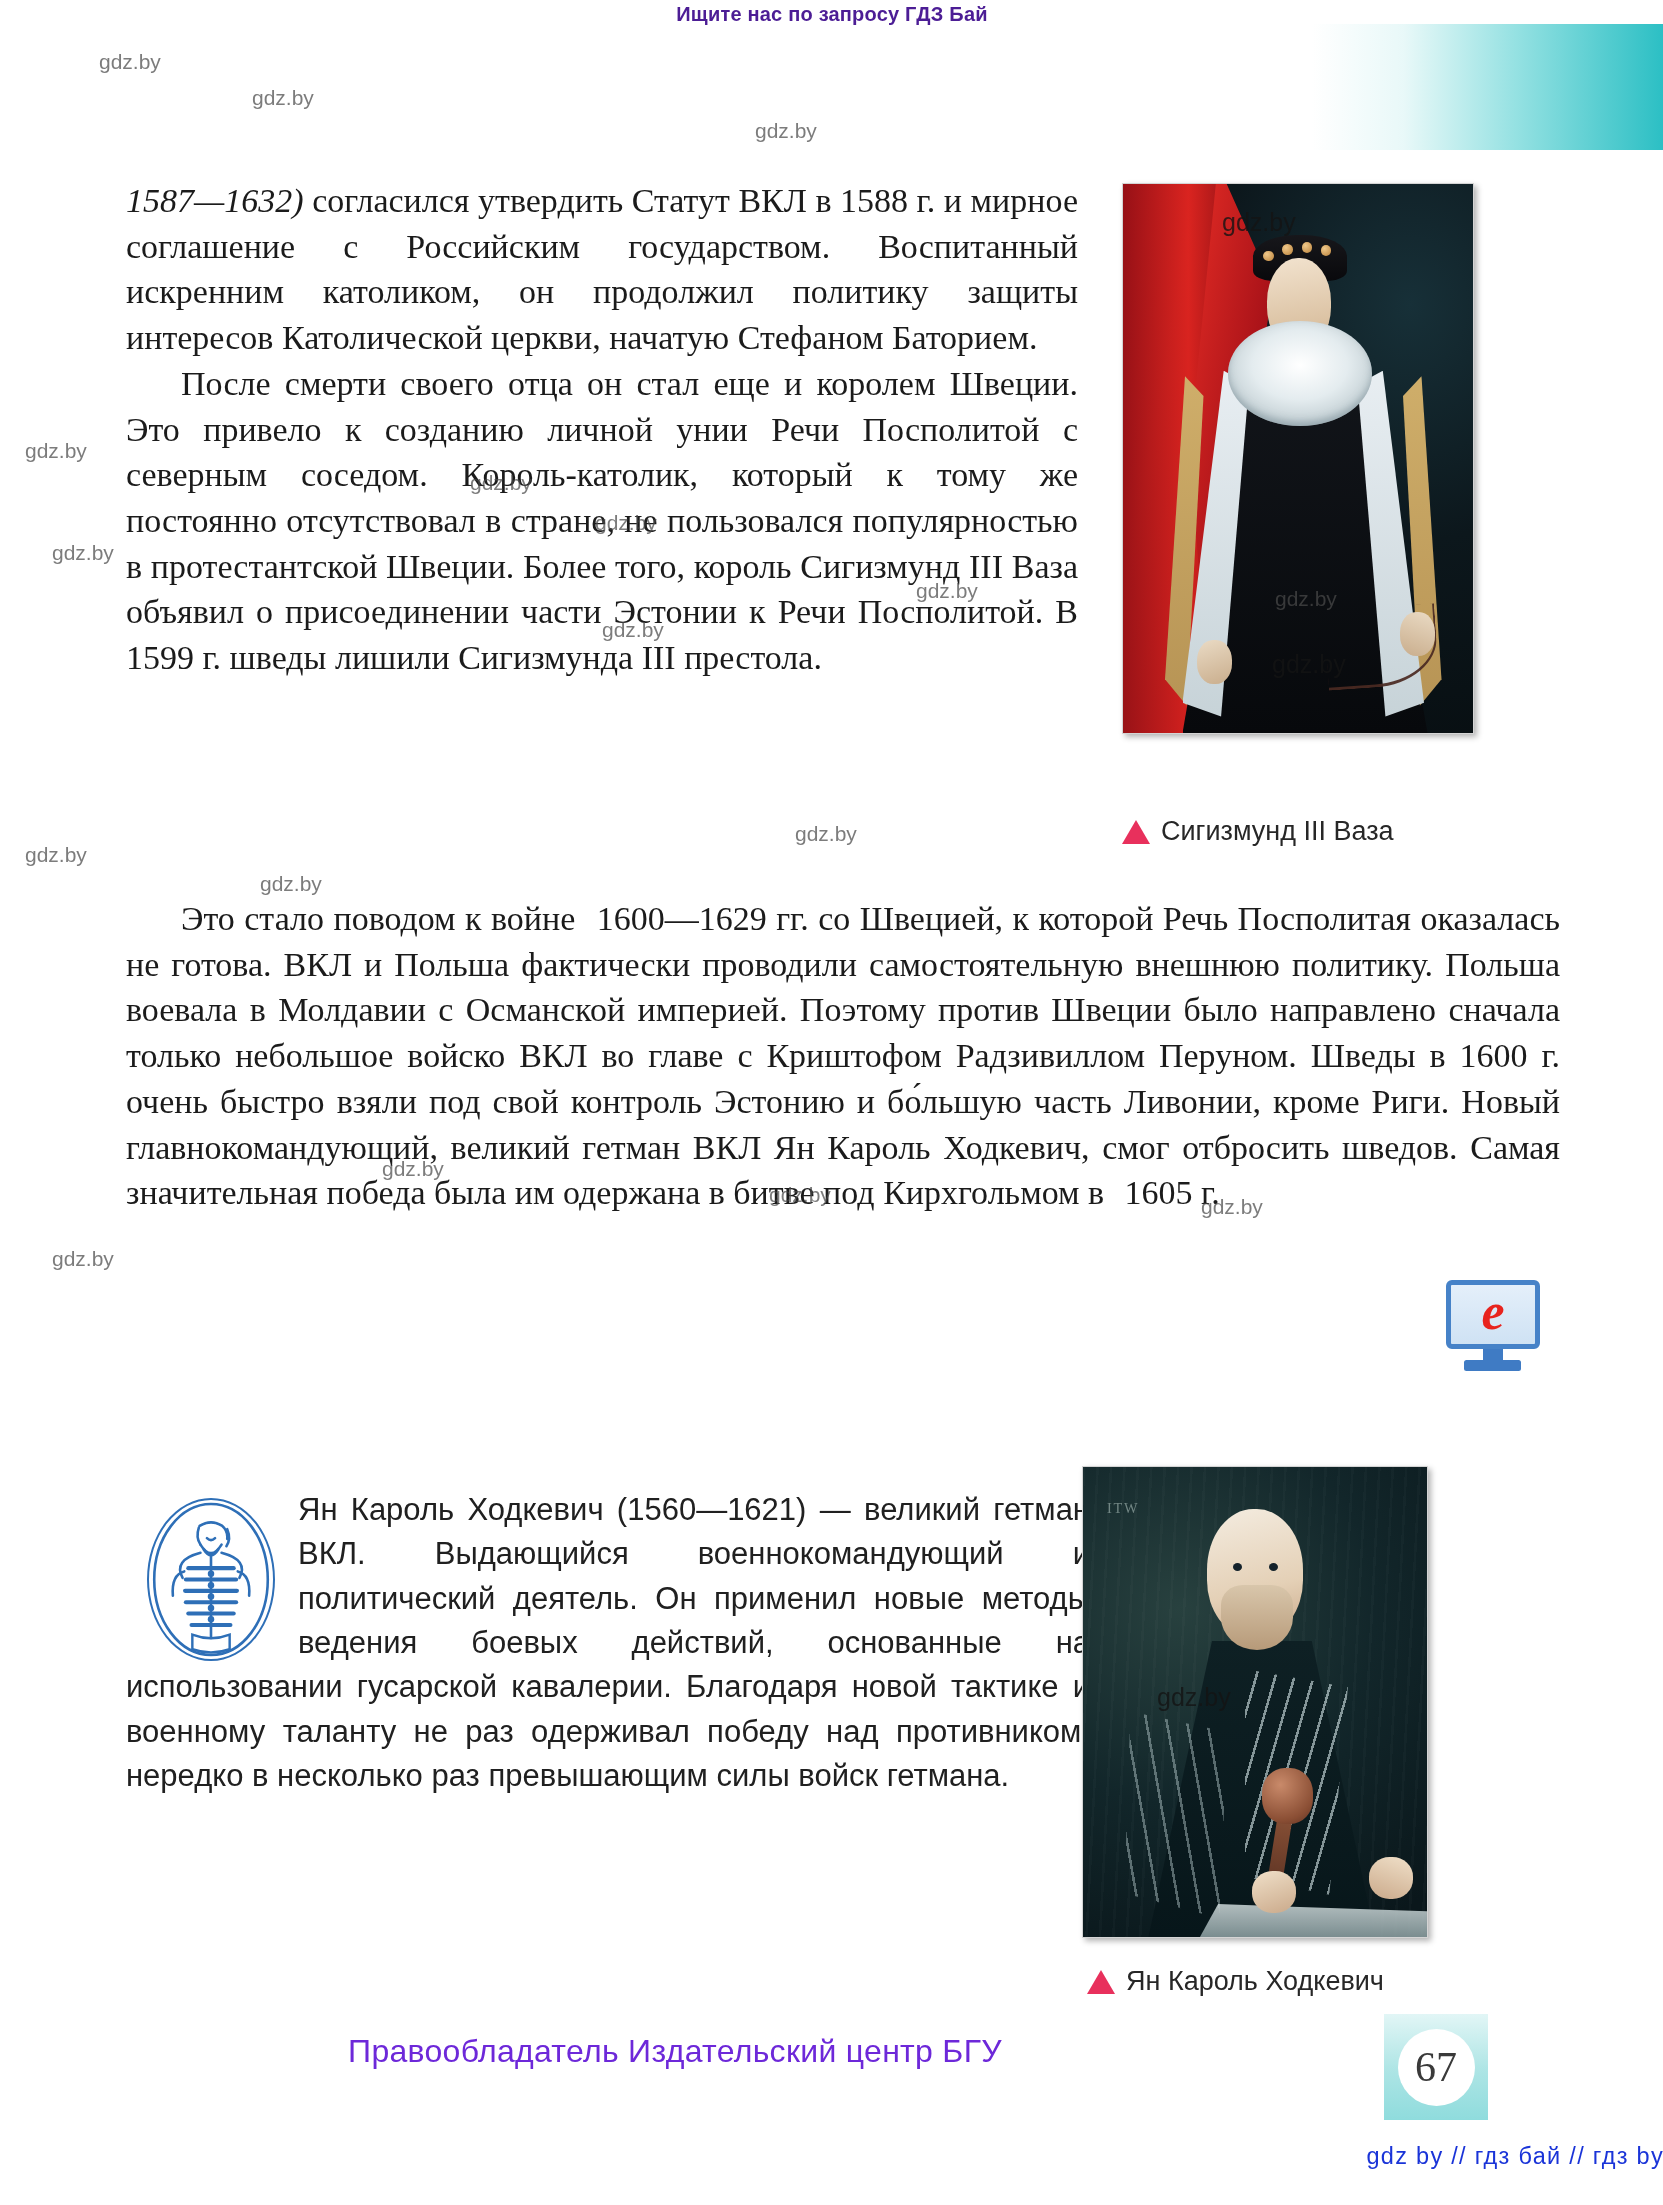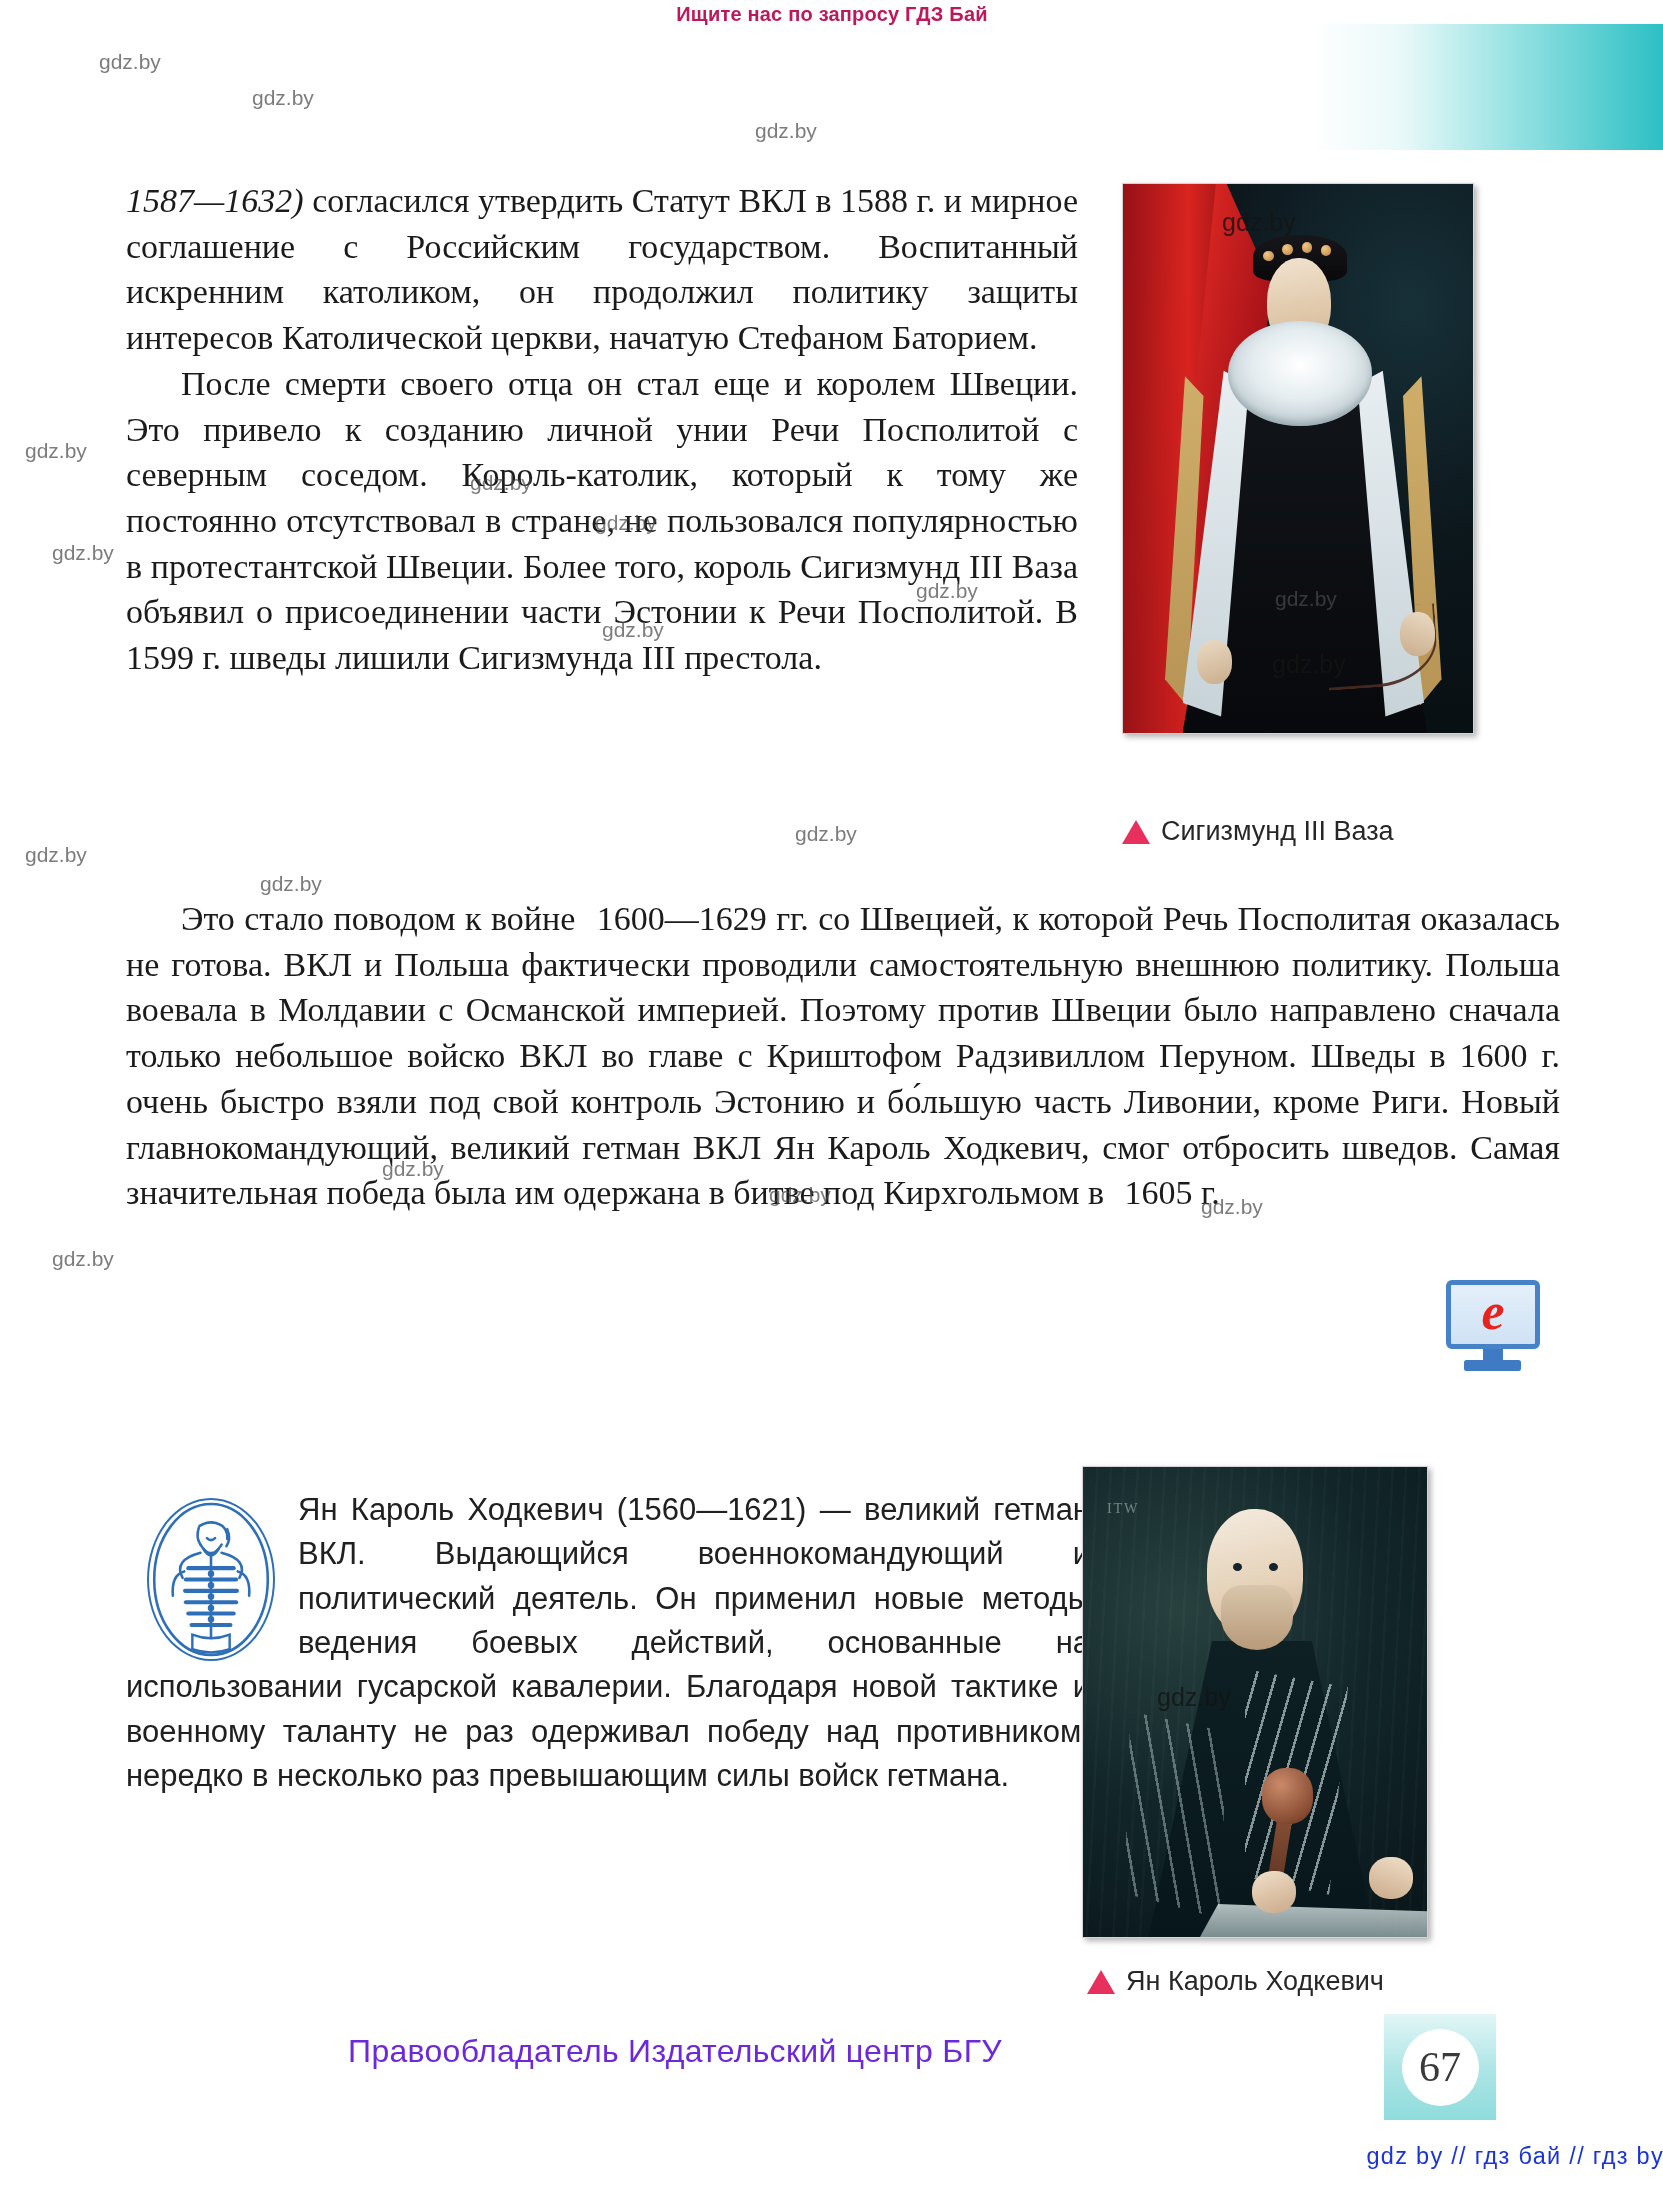--- a/index.html
+++ b/index.html
@@ -11,21 +11,21 @@
     -webkit-font-smoothing:antialiased;
   }
   .page{position:absolute;inset:0;}
 
   
   .promo-header{
     position:absolute;top:3.4px;left:0;width:100%;
     text-align:center;
     font-family:"Liberation Sans","DejaVu Sans",sans-serif;
     font-size:20px;font-weight:700;letter-spacing:0.2px;
-    color:#be185d;
+    color:#4c1d95;
   }
   .corner-gradient{
     position:absolute;top:23.5px;right:0;width:352px;height:126px;
     background:linear-gradient(90deg,
       rgba(255,255,255,0) 0%,
       rgba(214,243,243,.55) 26%,
       rgba(134,221,222,.88) 58%,
       #2BBFC4 100%);
   }
 
@@ -205,21 +205,21 @@
   .info-text p{margin:0;}
   .info-float{float:left;width:172px;height:172px;}
 
   
   #copyright{
     position:absolute;left:0;top:2033px;width:1350px;text-align:center;
     font-family:"Liberation Sans","DejaVu Sans",sans-serif;
     font-size:32px;color:#6d28d9;letter-spacing:0.3px;
   }
   #page-badge{
-    position:absolute;left:1384px;top:2014px;width:112px;height:106px;
+    position:absolute;left:1384px;top:2014px;width:104px;height:106px;
     background:linear-gradient(180deg,#E2F6F6 0%,#AEE5E5 52%,#8FDCDD 100%);
     display:flex;align-items:center;justify-content:center;
   }
   .badge-circle{
     width:77px;height:77px;border-radius:50%;background:#ffffff;
     display:flex;align-items:center;justify-content:center;
     font-family:"Liberation Serif","DejaVu Serif",serif;
     font-size:42px;color:#3a3a3a;
   }
   #site-footer{

